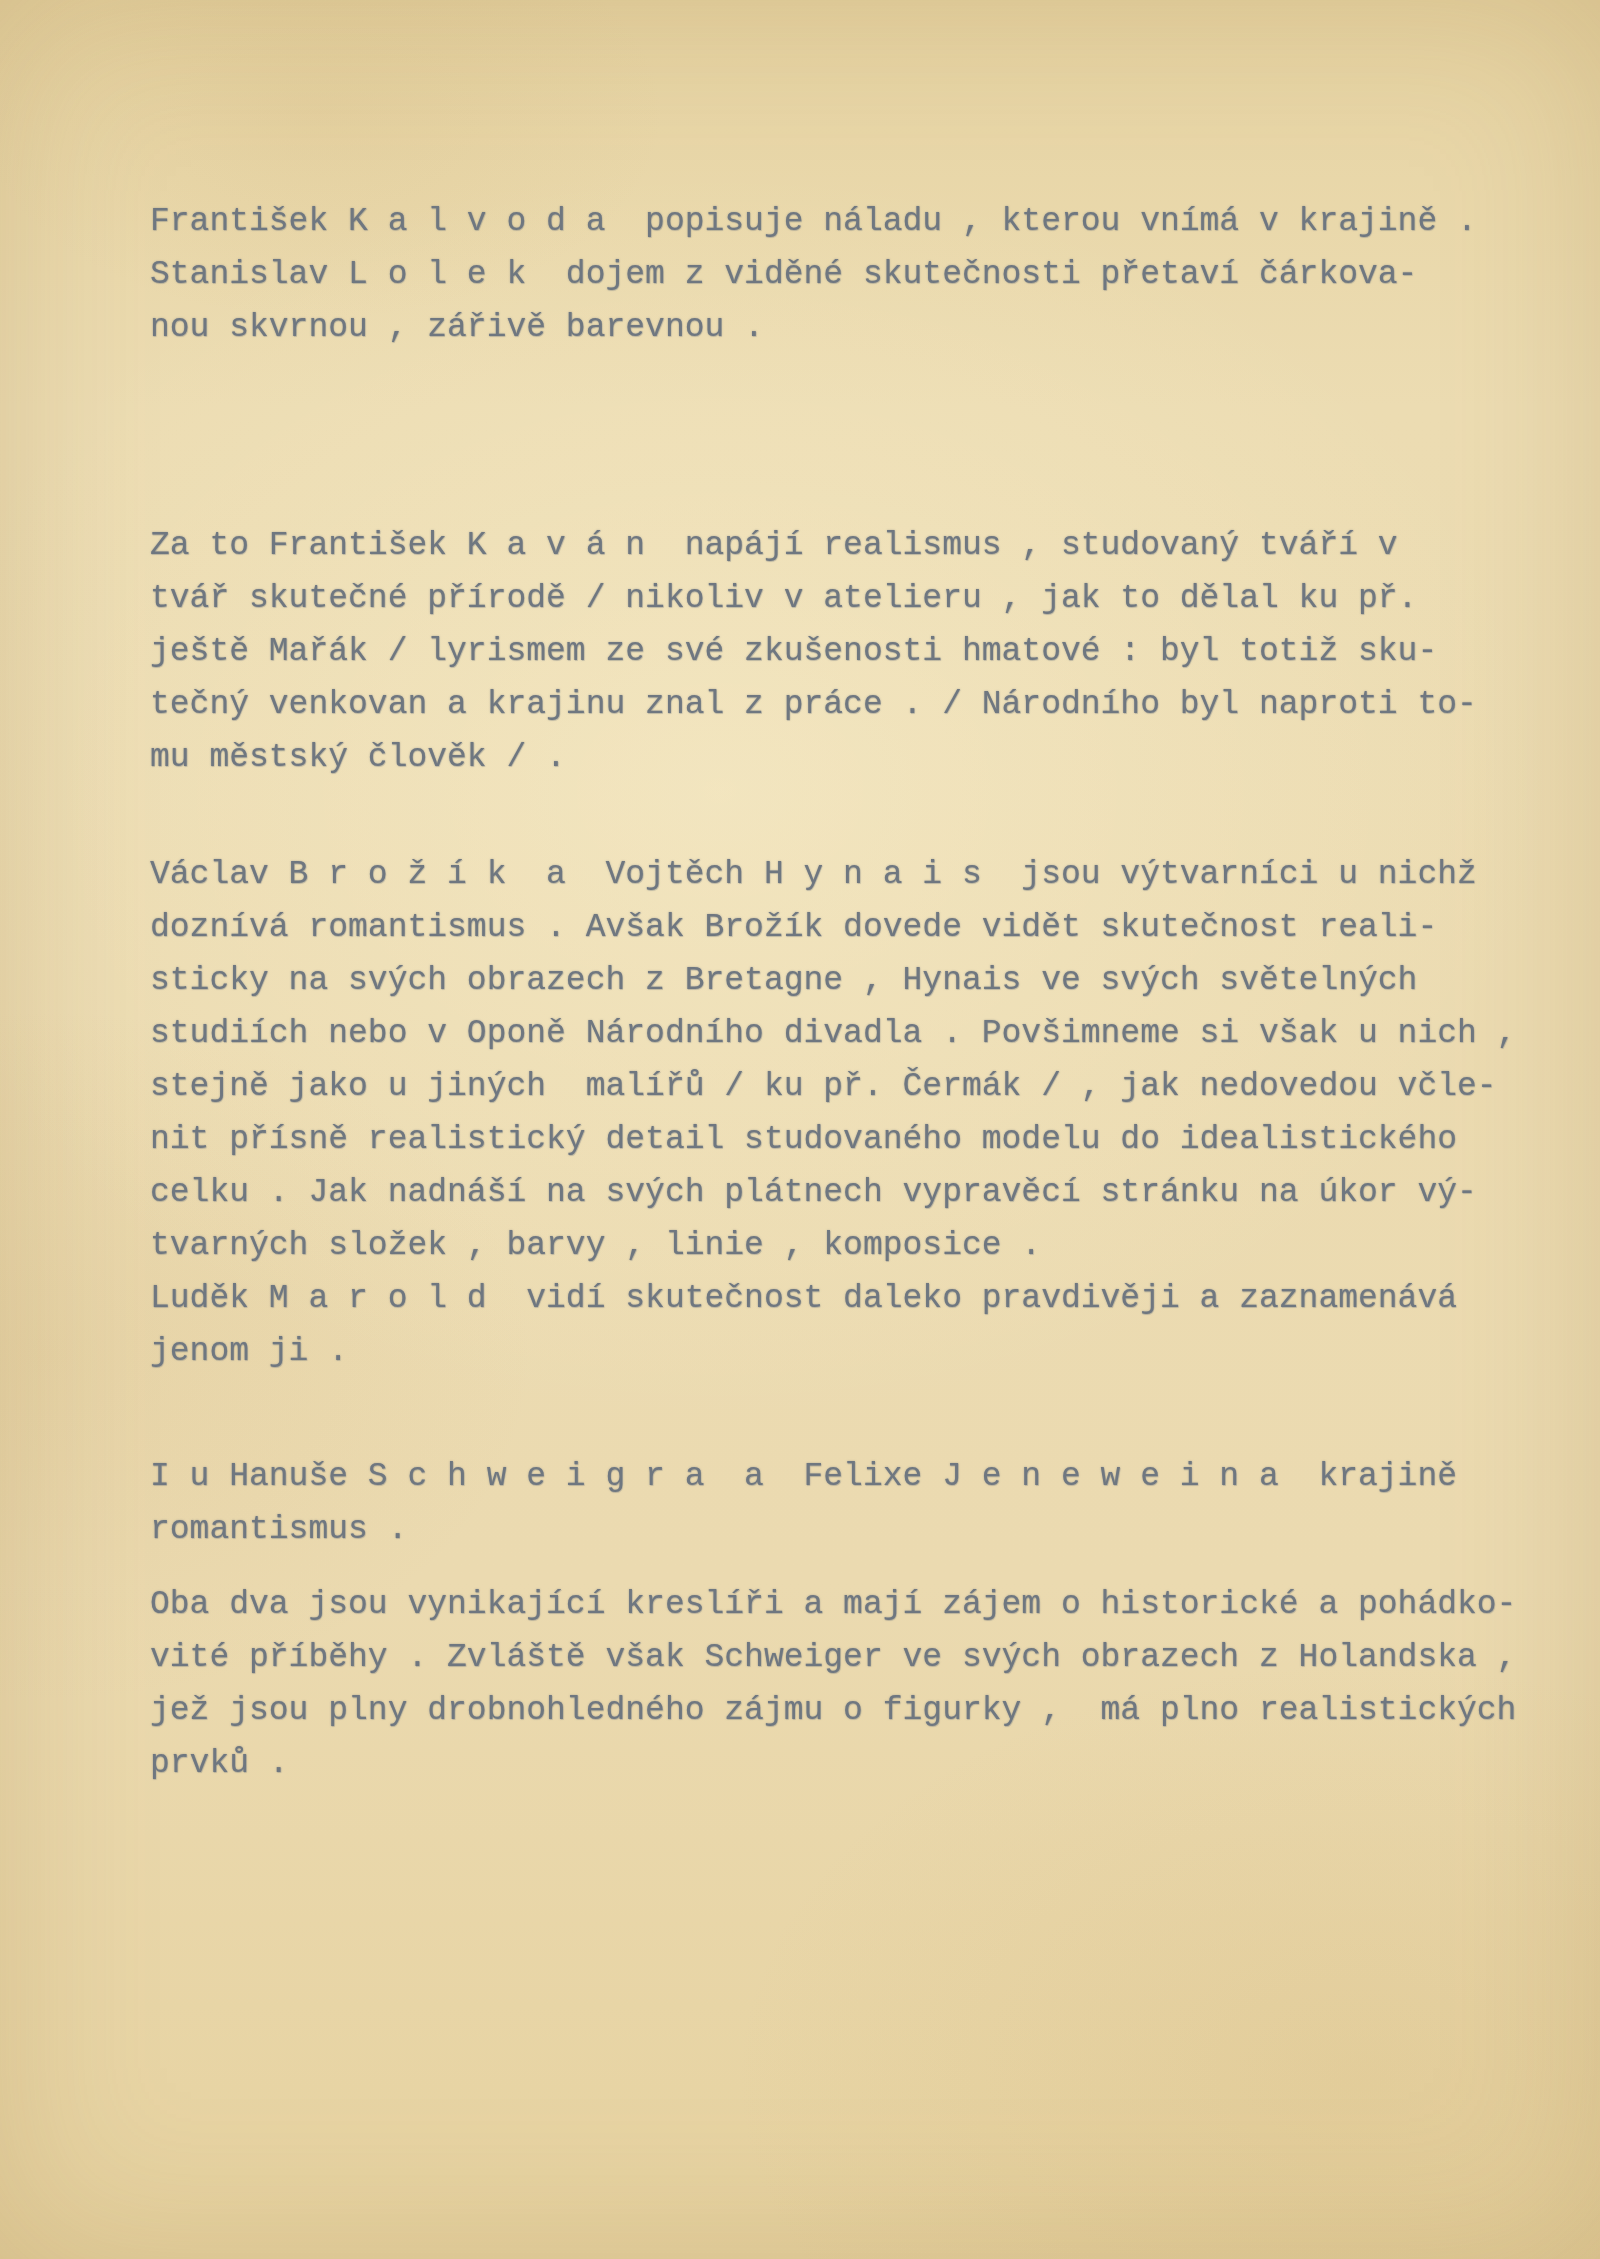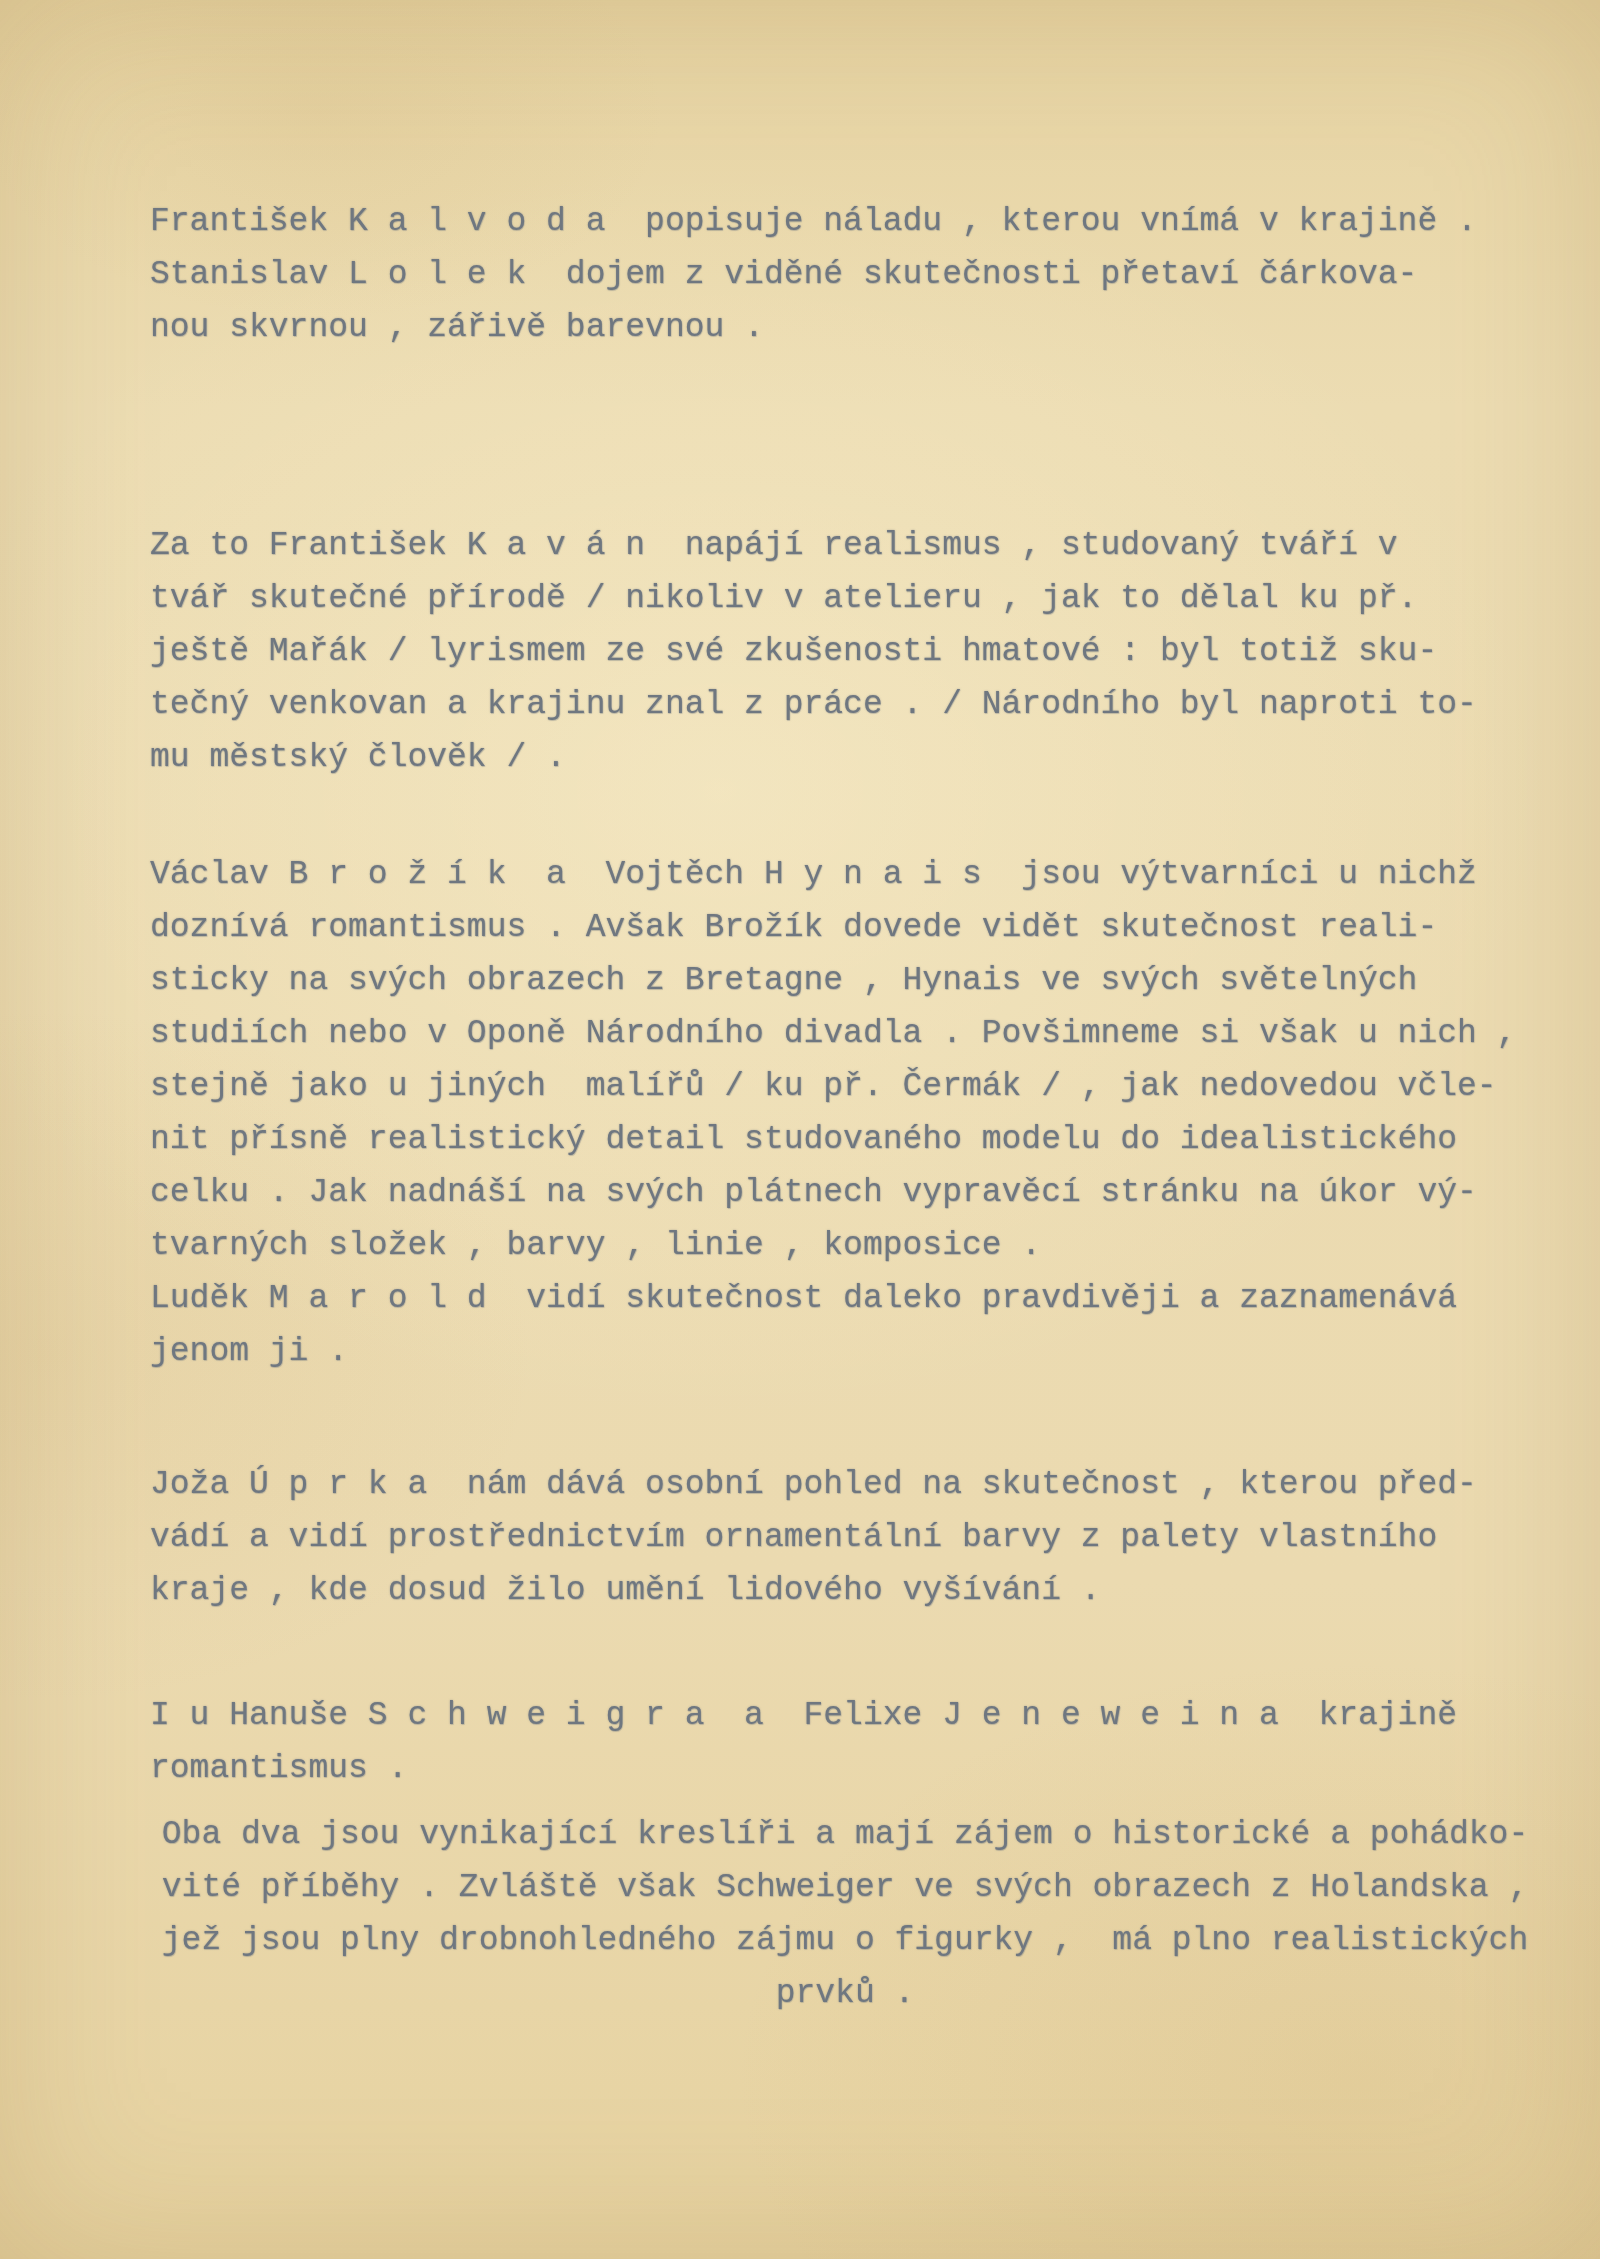--- a/index.html
+++ b/index.html
@@ -34,21 +34,21 @@
     color: #6f7780;
     white-space: pre-wrap;
     text-shadow:
       0 0 2px rgba(111,119,128,0.55),
       0.6px 0.6px 0 rgba(111,119,128,0.25);
   }
   .gap-a { margin-top: 165px; }
   .gap-b { margin-top: 64px; }
   .gap-c { margin-top: 80px; }
   .gap-d { margin-top: 72px; }
-  .gap-e { margin-top: 13px; text-align: center; }
+  .gap-e { margin-top: 22px; }
 </style>
 </head>
 <body>
 
 <main class="page">
   <p class="para">František K a l v o d a  popisuje náladu , kterou vnímá v krajině .
 Stanislav L o l e k  dojem z viděné skutečnosti přetaví čárkova-
 nou skvrnou , zářivě barevnou .</p>
 
   <p class="para gap-a">Za to František K a v á n  napájí realismus , studovaný tváří v
@@ -61,23 +61,20 @@
 doznívá romantismus . Avšak Brožík dovede vidět skutečnost reali-
 sticky na svých obrazech z Bretagne , Hynais ve svých světelných
 studiích nebo v Oponě Národního divadla . Povšimneme si však u nich ,
 stejně jako u jiných  malířů / ku př. Čermák / , jak nedovedou včle-
 nit přísně realistický detail studovaného modelu do idealistického
 celku . Jak nadnáší na svých plátnech vypravěcí stránku na úkor vý-
 tvarných složek , barvy , linie , komposice .
 Luděk M a r o l d  vidí skutečnost daleko pravdivěji a zaznamenává
 jenom ji .</p>
 
-  <p class="para gap-c">Joža Ú p r k a  nám dává osobní pohled na skutečnost , kterou před-
-vádí a vidí prostřednictvím ornamentální barvy z palety vlastního
-kraje , kde dosud žilo umění lidového vyšívání .</p>
 
   <p class="para gap-d">I u Hanuše S c h w e i g r a  a  Felixe J e n e w e i n a  krajině
 romantismus .</p>
 
   <p class="para gap-e">Oba dva jsou vynikající kreslíři a mají zájem o historické a pohádko-
 vité příběhy . Zvláště však Schweiger ve svých obrazech z Holandska ,
 jež jsou plny drobnohledného zájmu o figurky ,  má plno realistických
 prvků .</p>
 </main>
 

